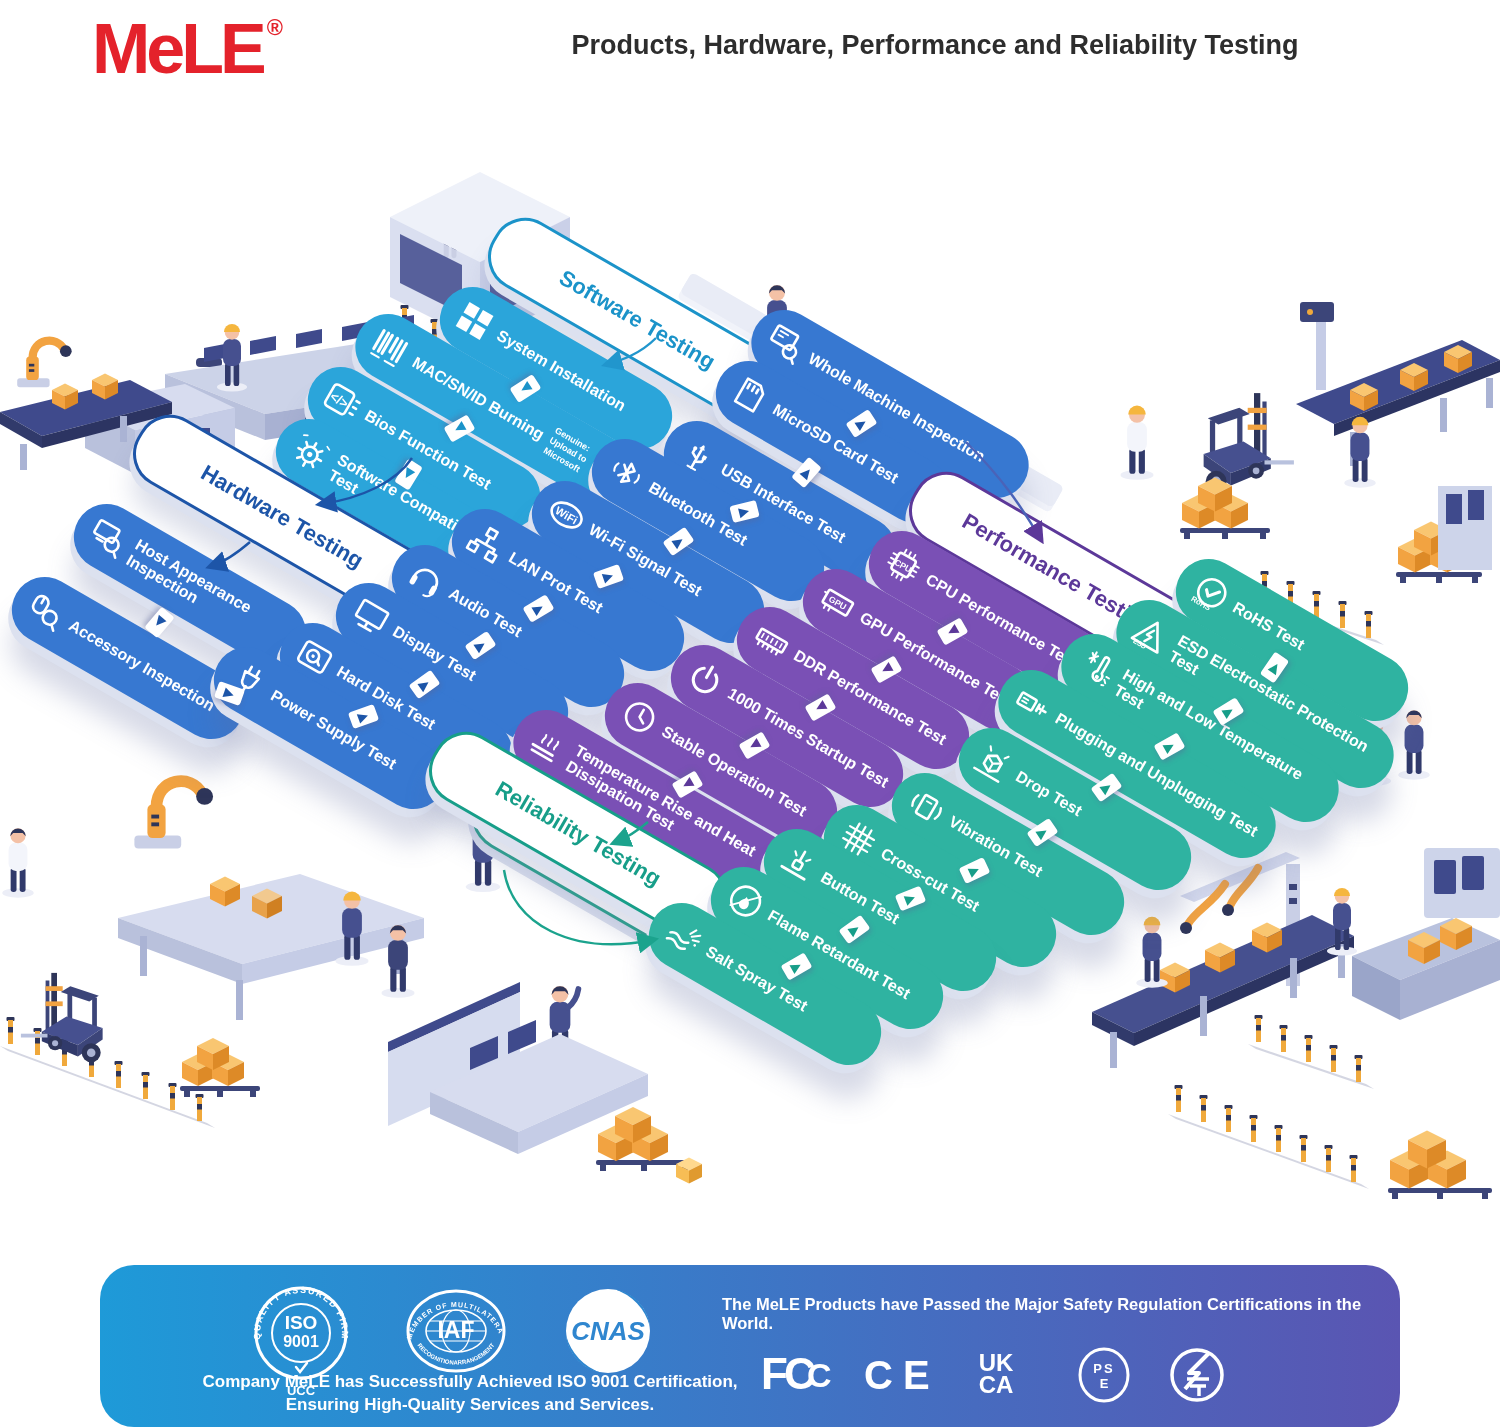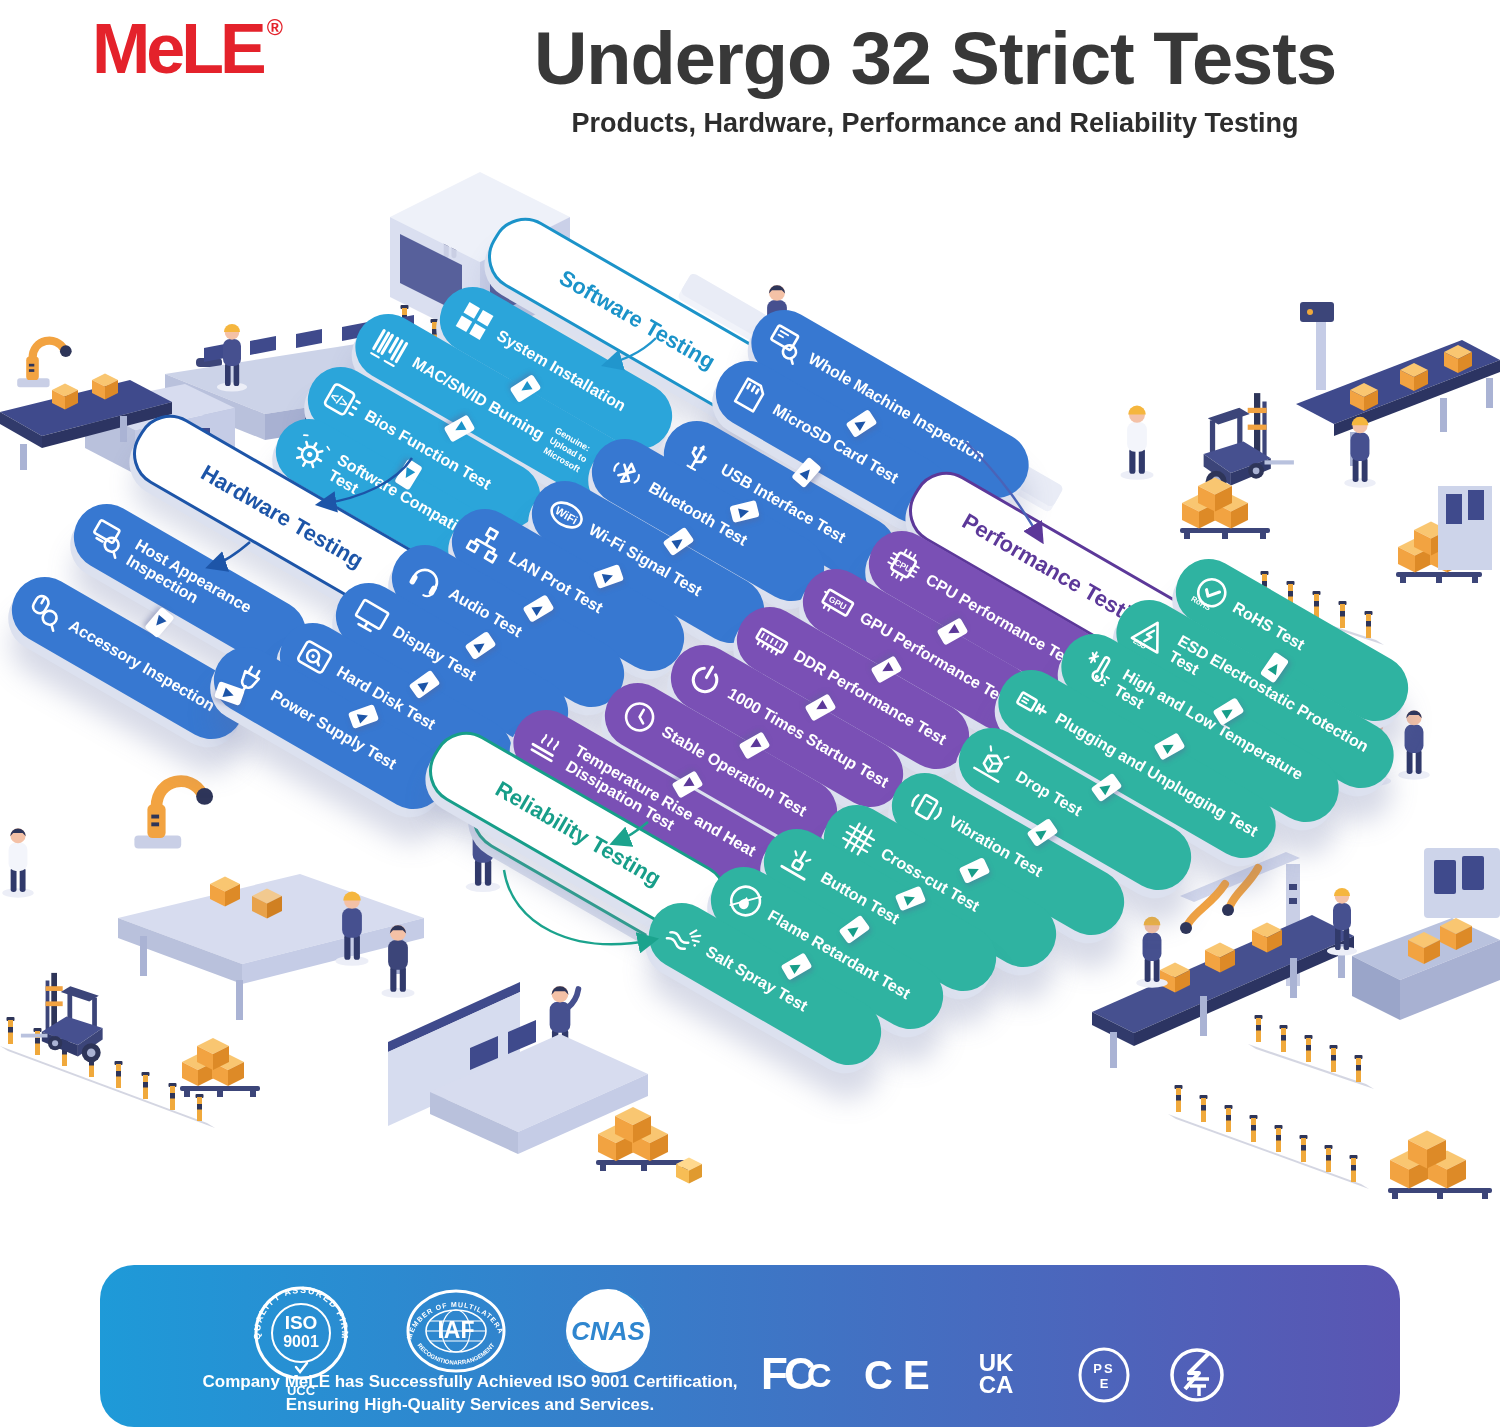--- a/index.html
+++ b/index.html
@@ -49,21 +49,20 @@
   .mark svg{width:100%;height:100%;}
 </style>
 </head>
 <body>
 
 <div id="stage">
 
   <div class="logo"><span>MeLE</span><span class="reg">®</span></div>
 
   <div class="titlewrap">
-    <div class="title">Undergo 32 Strict Tests</div>
     <div class="subtitle">Products, Hardware, Performance and Reliability Testing</div>
   </div>
 
   <div id="deco">
     <svg id="scenes" width="1500" height="1428">
         <g>
           <g transform="translate(450,212) scale(0.9)">
             <ellipse cx="0" cy="39" rx="15" ry="4.5" fill="#eceef7"></ellipse>
             <rect x="-7" y="15" width="5.6" height="23" rx="2.6" fill="#313a6b"></rect>
             <rect x="1.6" y="15" width="5.6" height="23" rx="2.6" fill="#313a6b"></rect>
@@ -948,20 +947,21 @@
       <text font-size="6" fill="#fff" font-weight="bold"><textPath href="#iafdn" startOffset="50%" text-anchor="middle">RECOGNITIONARRANGEMENT</textPath></text>
     </svg>
 
     <svg class="badge" style="left:458px;top:18px;" width="100" height="96" viewBox="-50 -48 100 96">
       <circle r="42" fill="#fff"></circle>
       <path d="M 6,-42 A 42 42 0 0 1 42,-4 A 54 54 0 0 0 6,-42 z" fill="#2f86cf"></path>
       <path d="M -6,42 A 42 42 0 0 1 -42,4 A 54 54 0 0 0 -6,42 z" fill="#2f86cf"></path>
       <text y="9" text-anchor="middle" font-size="26" font-weight="bold" font-style="italic" fill="#2f86cf">CNAS</text>
     </svg>
 
+    <div class="rightcap">The MeLE Products have Passed the Major Safety Regulation Certifications in the World.</div>
     <div class="leftcap">
       <div>Company MeLE has Successfully Achieved ISO 9001 Certification,</div>
       <div>Ensuring High-Quality Services and Services.</div>
     </div>
 
     <div class="mark" style="left:657px;">
       <svg viewBox="-42 -30 84 60">
           <text x="-38" y="14" font-size="44" font-weight="bold" fill="#fff" letter-spacing="-4">FC</text>
           <text x="8" y="12" font-size="34" font-weight="bold" fill="#fff">C</text>
         </svg>

